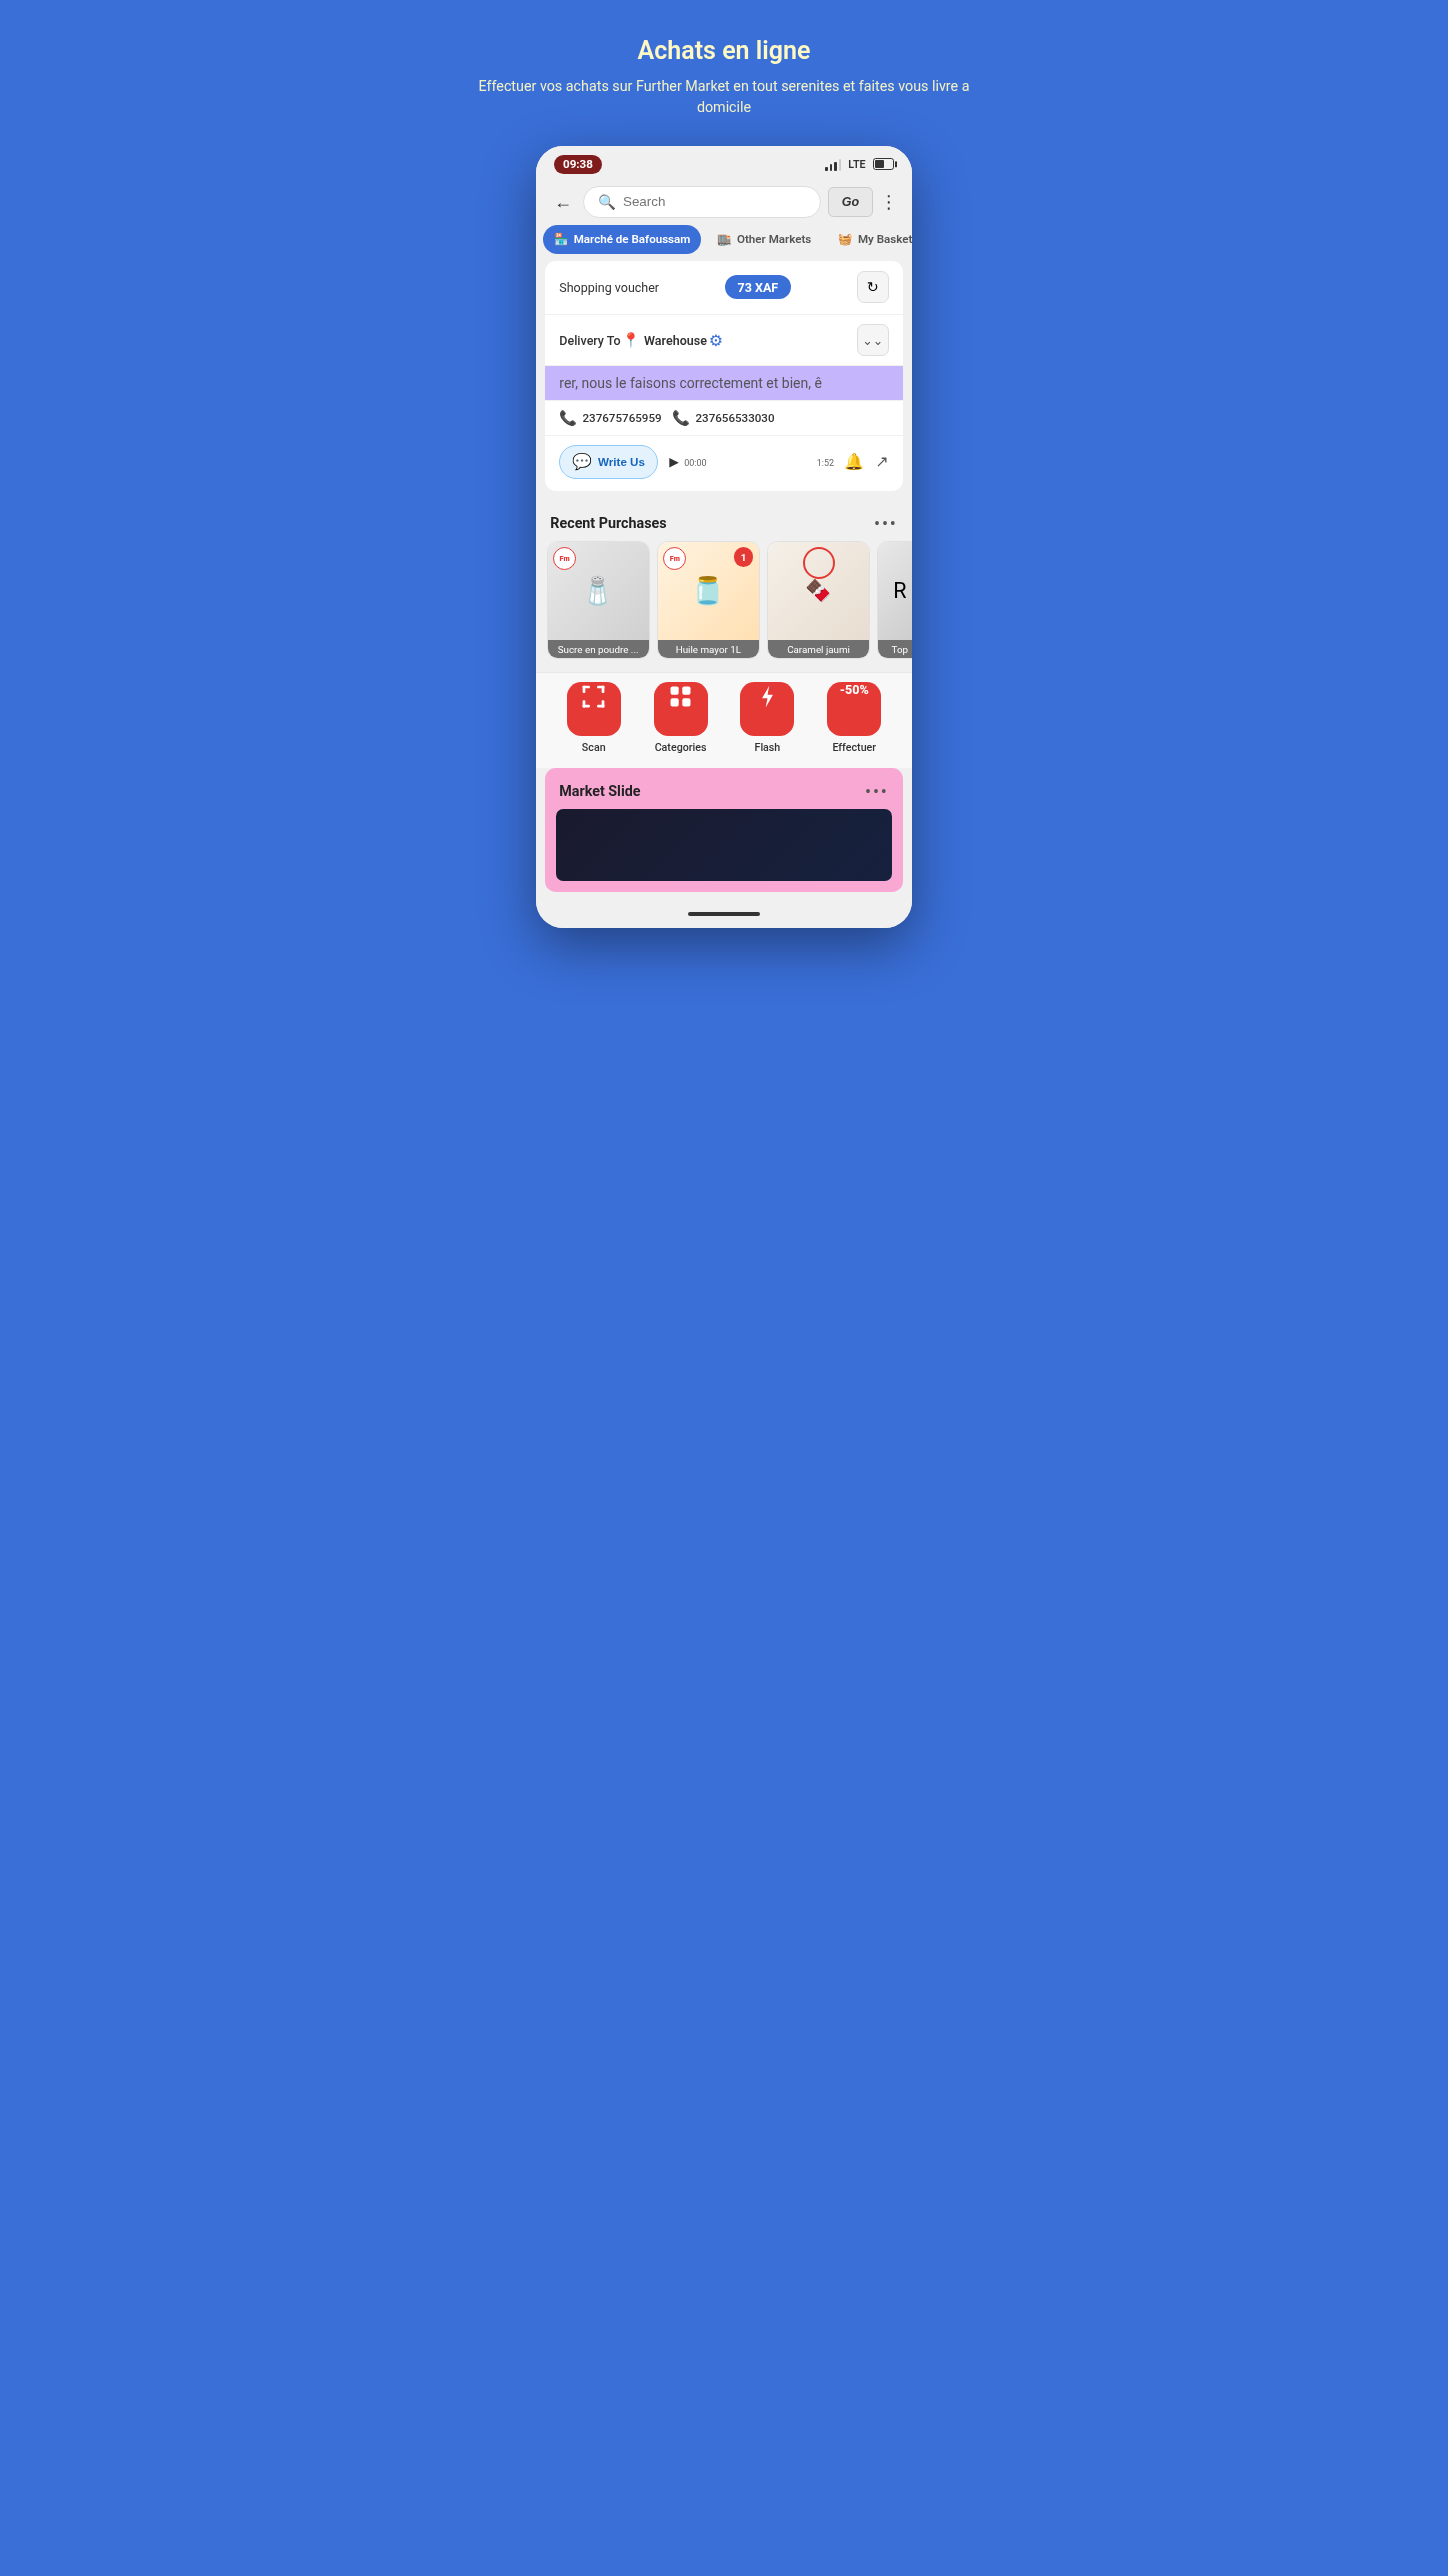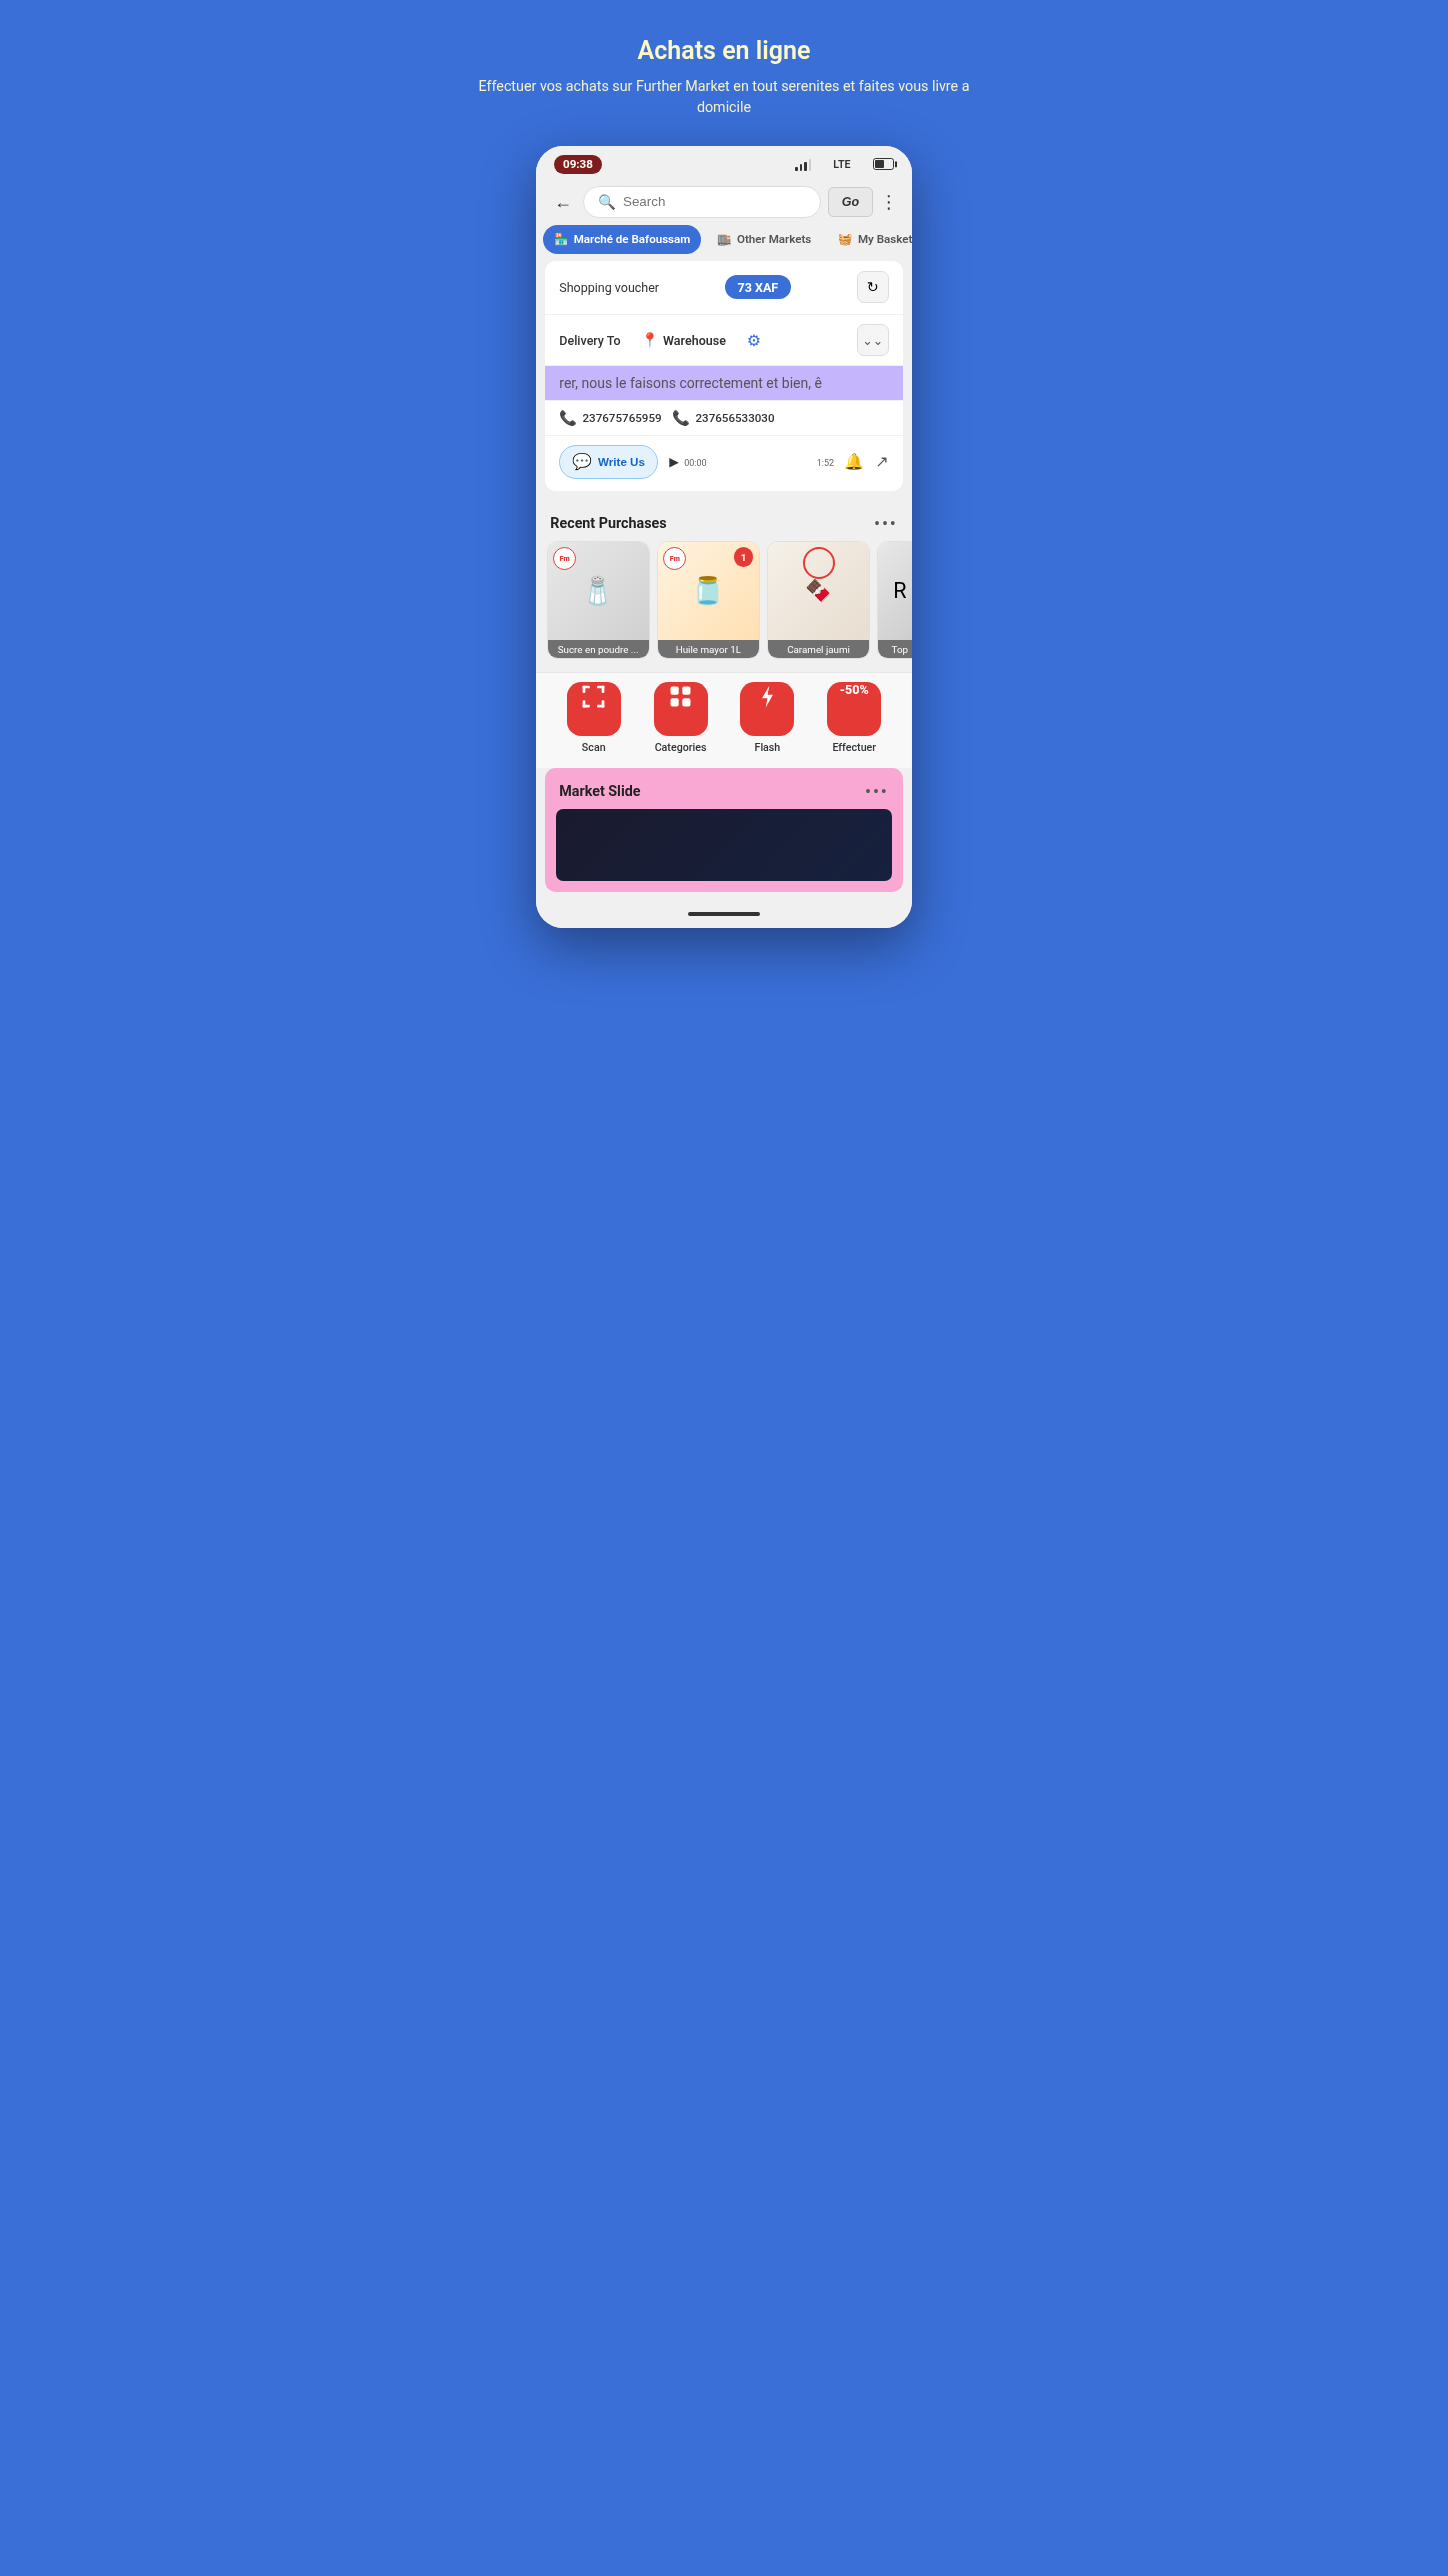--- a/index.html
+++ b/index.html
@@ -49,21 +49,21 @@
       background: #7f1d1d;
       color: white;
       font-size: 11.6px;
       font-weight: 700;
       padding: 2.7px 9px;
       border-radius: 10.7px;
     }
     .status-right {
       display: flex;
       align-items: center;
-      gap: 22px;
+      gap: 7px;
       font-size: 10.7px;
       font-weight: 600;
       color: #333;
     }
     .signal-bars {
       display: flex;
       align-items: flex-end;
       gap: 1.8px;
       height: 12.5px;
     }
@@ -221,21 +221,21 @@
     .delivery-row {
       display: flex;
       align-items: center;
       justify-content: space-between;
       padding: 9px 14.3px;
       border-bottom: 0.9px solid #f0f0f0;
     }
     .delivery-info {
       display: flex;
       align-items: center;
-      gap: 21px;
+      gap: 2px;
       font-size: 12.5px;
       color: #333;
     }
     .delivery-label { font-weight: 500; }
     .delivery-location {
       display: flex;
       align-items: center;
       gap: 3.6px;
       font-weight: 600;
     }

